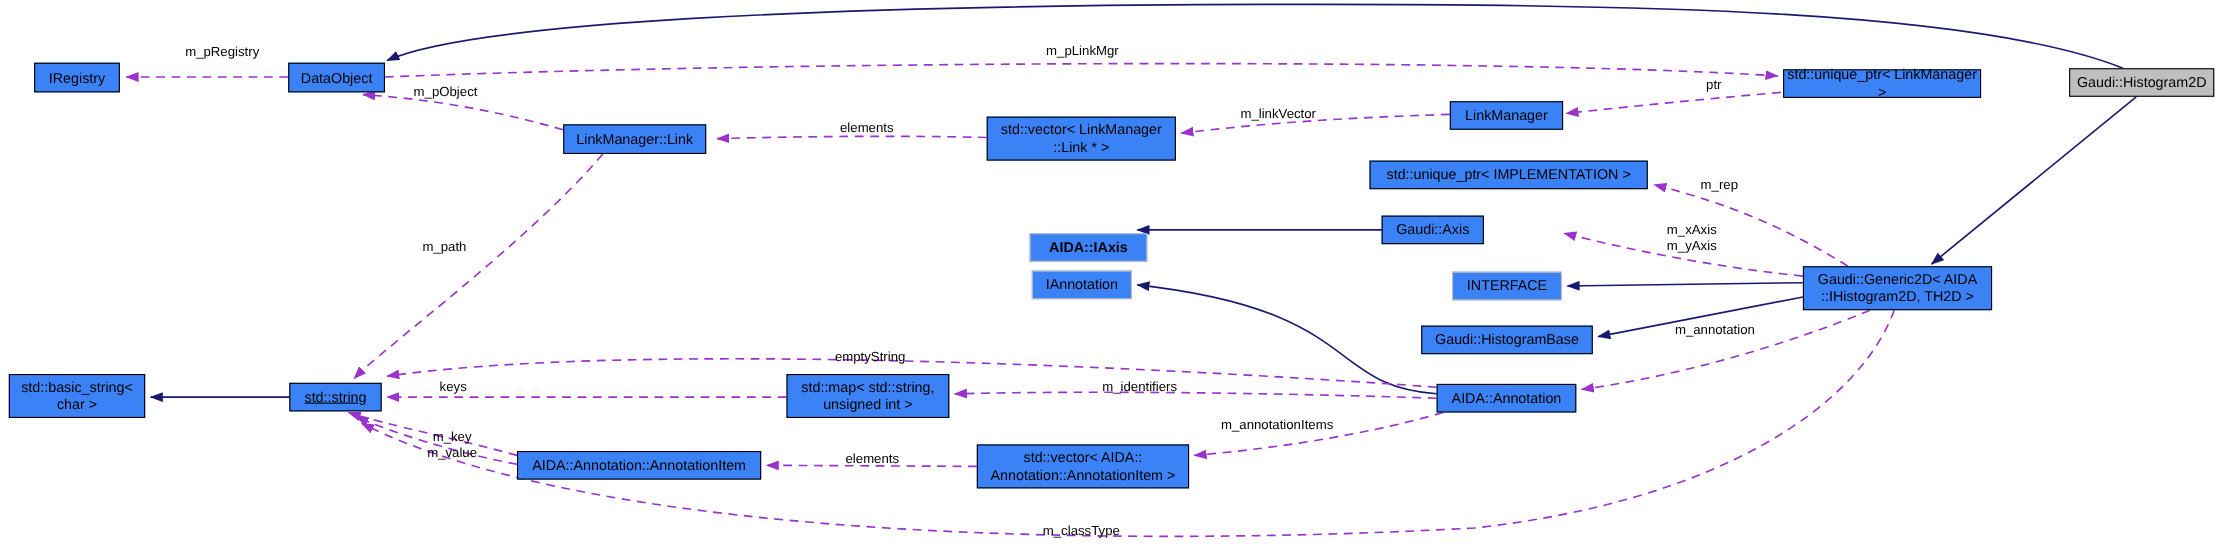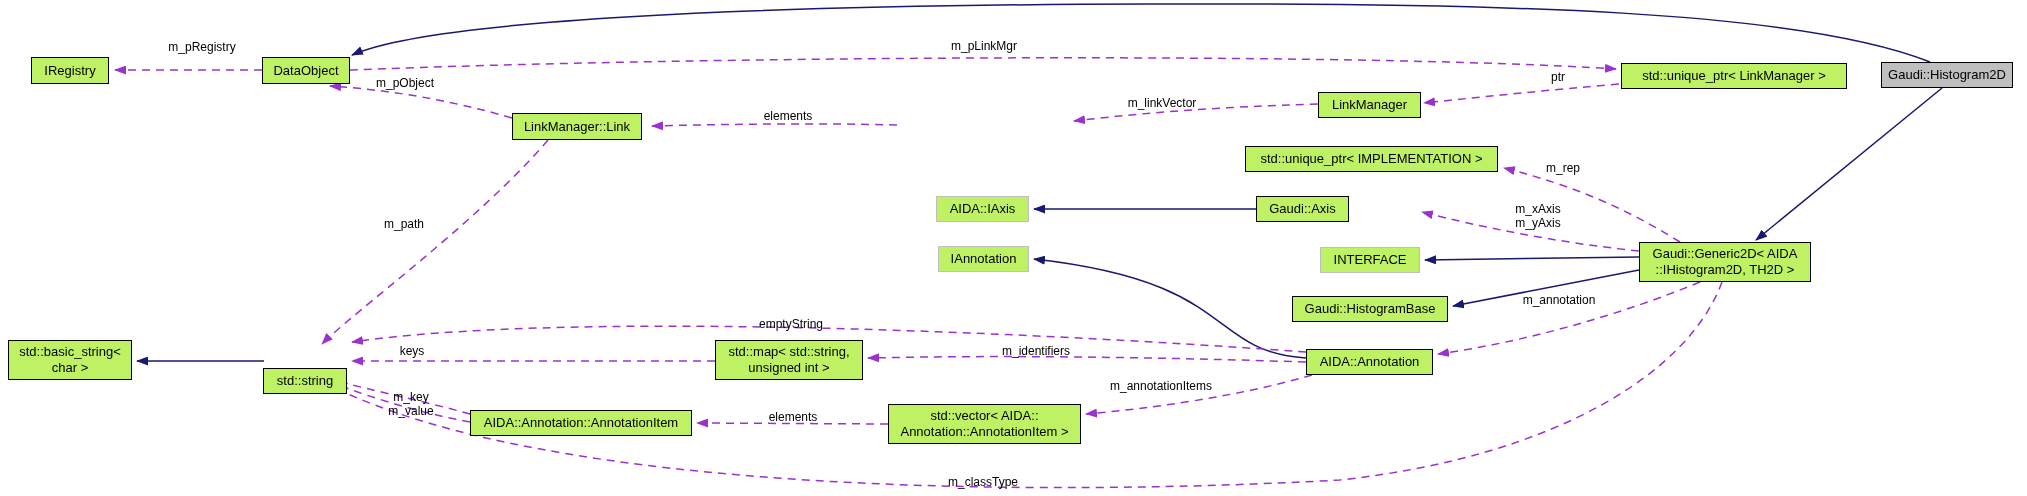--- a/index.html
+++ b/index.html
@@ -21,21 +21,21 @@
     overflow:hidden;
   }
   #edges{position:absolute;left:0;top:0;width:2027px;height:496px;}
   .e-dash{fill:none;stroke:var(--c-dash);stroke-width:1.5;stroke-dasharray:8 6;}
   .e-solid{fill:none;stroke:var(--c-solid);stroke-width:1.5;}
   .arr-dash{fill:var(--c-dash);}
   .arr-solid{fill:var(--c-solid);}
   .node{
     position:absolute;
     box-sizing:border-box;
-    background:#bef264;
+    background:#3b82f6;
     border:1.5px solid var(--c-border);
     display:flex;align-items:center;justify-content:center;
     text-align:center;
     font-size:13px;line-height:16px;
     white-space:pre-line;
     cursor:pointer;
   }
   .node.external{border-color:var(--c-ext-border);}
   .node.main{background:var(--c-main-fill);cursor:default;}
   .elabel{
@@ -86,34 +86,36 @@
     <path class="e-dash" d="M 1312 375 C 1240 396 1155 408 1086 414" marker-end="url(#arr-dash)"></path>
     <path class="e-dash" d="M 470 414 C 420 400 350 386 317 375" marker-end="url(#arr-dash)"></path>
     <path class="e-dash" d="M 470 422 C 415 412 356 393 324 379" marker-end="url(#arr-dash)"></path>
     <path class="e-dash" d="M 888 424 L 697 423" marker-end="url(#arr-dash)"></path>
     <path class="e-dash" d="M 1722 282 C 1690 370 1560 456 1340 480 C 1050 496 550 496 329 385" marker-end="url(#arr-dash)"></path>
   </svg>
 
   <div class="node" style="left:31px;top:57px;width:78px;height:27px;">IRegistry</div>
   <div class="node" style="left:262px;top:57px;width:88px;height:27px;">DataObject</div>
   <div class="node" style="left:512px;top:113px;width:130px;height:27px;">LinkManager::Link</div>
+  <div class="node" style="left:897px;top:106px;width:172px;height:40px;">std::vector&lt; LinkManager
+::Link * &gt;</div>
   <div class="node" style="left:1318px;top:92px;width:103px;height:26px;">LinkManager</div>
-  <div class="node" style="left:1621px;top:63px;width:226px;height:26px;">std::unique_ptr&lt; LinkManager &gt;</div>
+  <div class="node" style="left:1621px;top:63px;width:180px;height:26px;">std::unique_ptr&lt; LinkManager &gt;</div>
   <div class="node main" style="left:1881px;top:62px;width:132px;height:26px;">Gaudi::Histogram2D</div>
   <div class="node" style="left:1245px;top:146px;width:253px;height:26px;">std::unique_ptr&lt; IMPLEMENTATION &gt;</div>
-  <div class="node external" style="left:936px;top:196px;width:93px;height:26px;">AIDA::IAxis</div>
+  <div class="node external" style="left:936px;top:212px;width:107px;height:26px;font-weight:bold;">AIDA::IAxis</div>
   <div class="node" style="left:1256px;top:196px;width:93px;height:26px;">Gaudi::Axis</div>
   <div class="node external" style="left:938px;top:246px;width:91px;height:26px;">IAnnotation</div>
   <div class="node external" style="left:1320px;top:247px;width:100px;height:26px;">INTERFACE</div>
   <div class="node" style="left:1639px;top:242px;width:172px;height:40px;">Gaudi::Generic2D&lt; AIDA
 ::IHistogram2D, TH2D &gt;</div>
   <div class="node" style="left:1292px;top:296px;width:156px;height:26px;">Gaudi::HistogramBase</div>
   <div class="node" style="left:8px;top:340px;width:124px;height:40px;">std::basic_string&lt;
 char &gt;</div>
-  <div class="node" style="left:263px;top:368px;width:84px;height:26px;">std::string</div>
+  <div class="node" style="left:263px;top:348px;width:84px;height:26px;text-decoration:underline;">std::string</div>
   <div class="node" style="left:715px;top:340px;width:148px;height:40px;">std::map&lt; std::string,
 unsigned int &gt;</div>
   <div class="node" style="left:1306px;top:349px;width:127px;height:26px;">AIDA::Annotation</div>
   <div class="node" style="left:888px;top:404px;width:193px;height:40px;">std::vector&lt; AIDA::
 Annotation::AnnotationItem &gt;</div>
   <div class="node" style="left:470px;top:410px;width:222px;height:26px;">AIDA::Annotation::AnnotationItem</div>
 
   <div class="elabel" style="left:202px;top:47px;">m_pRegistry</div>
   <div class="elabel" style="left:984px;top:46px;">m_pLinkMgr</div>
   <div class="elabel" style="left:405px;top:83px;">m_pObject</div>

